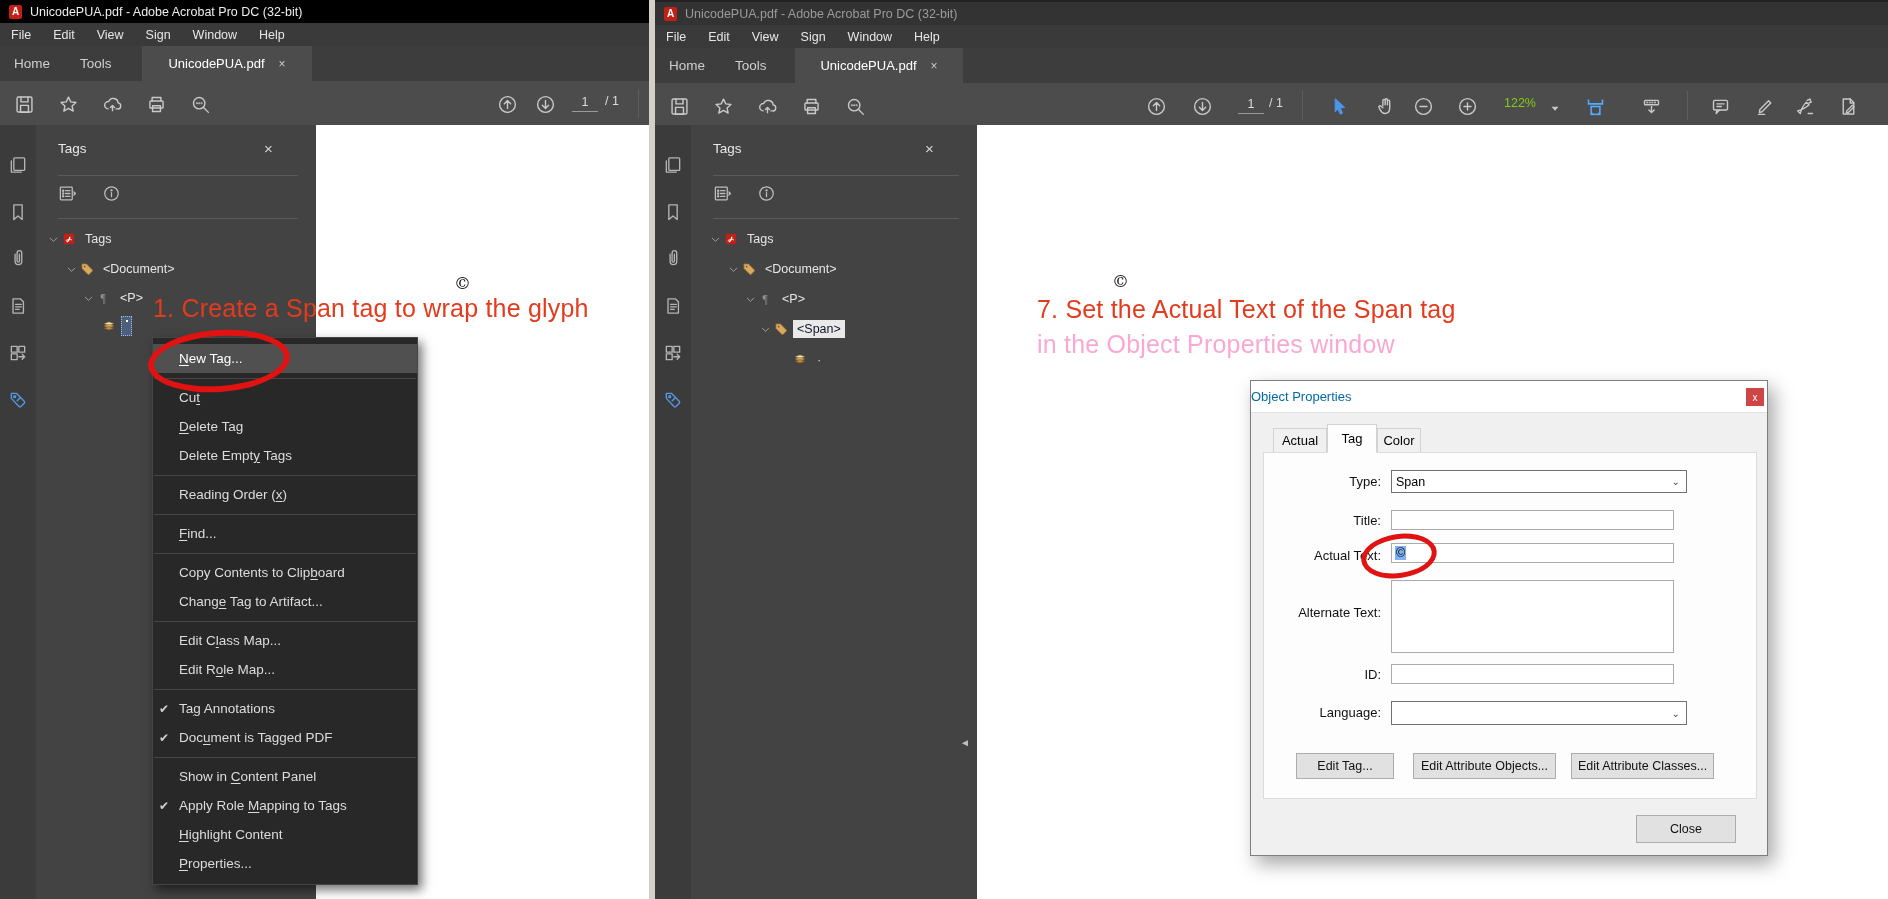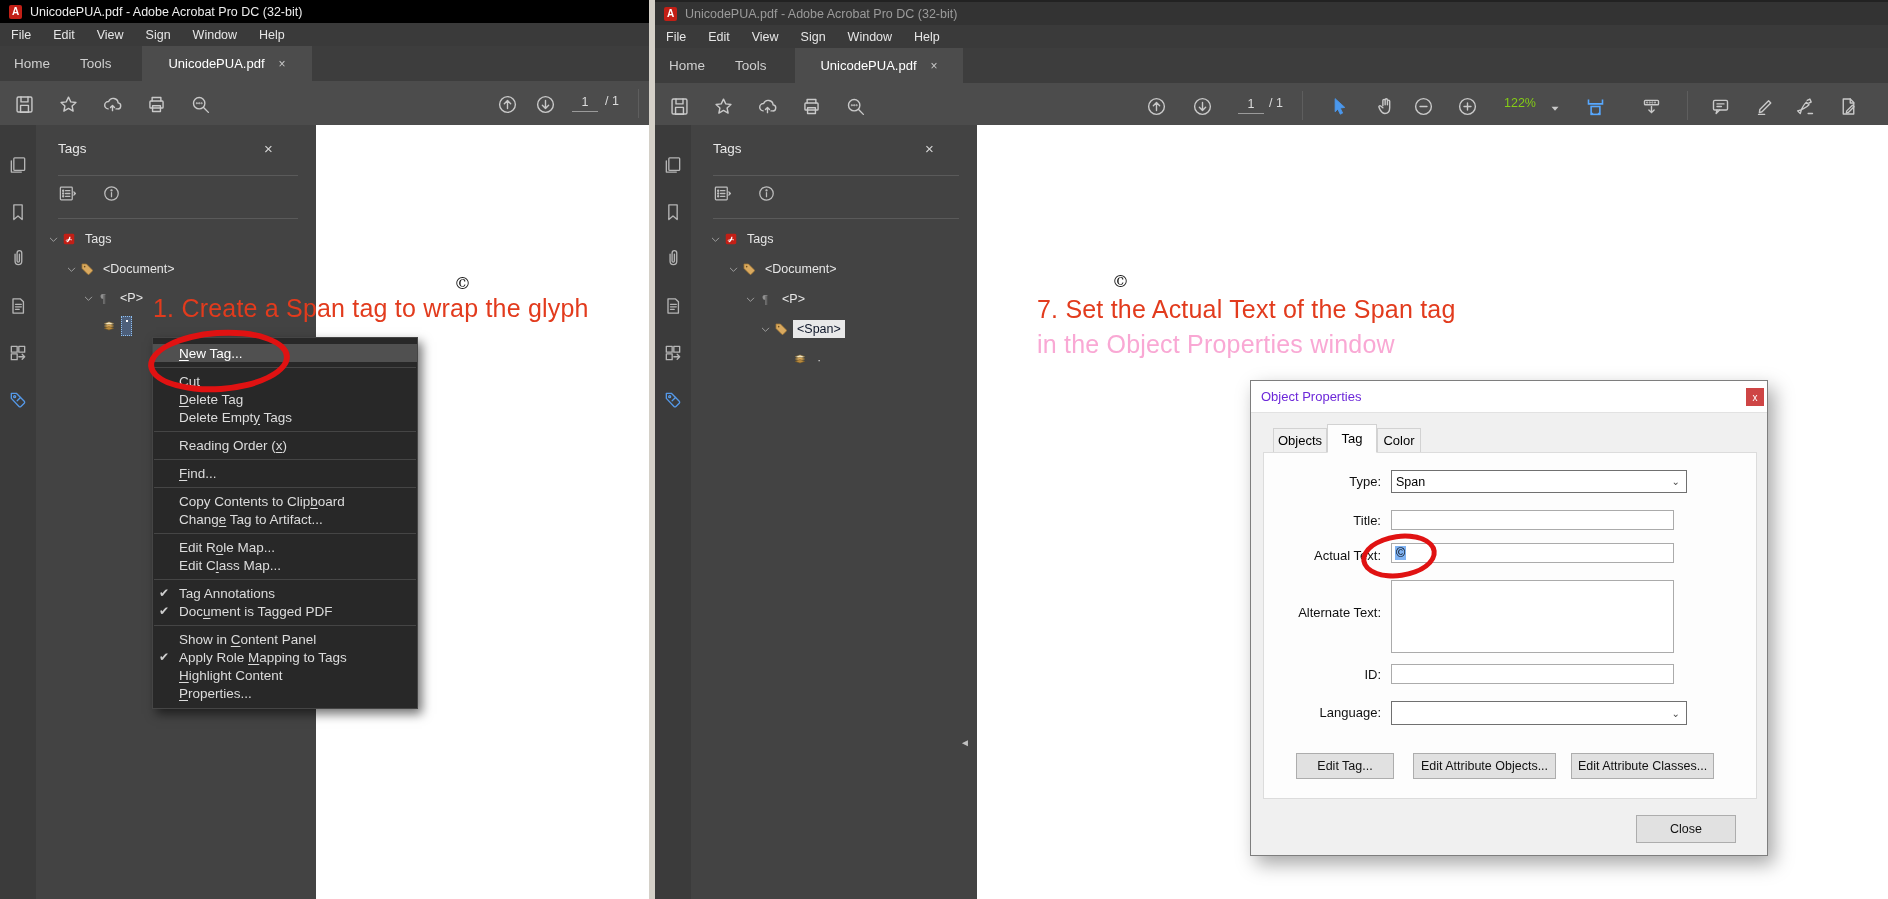--- a/index.html
+++ b/index.html
@@ -53,33 +53,33 @@
   .trow .ticon { width:15px; display:inline-flex; margin-right:4px; }
   .trow .ticon svg { width:14px; height:14px; }
   .trow .tlabel { font-size:12.5px; color:#e6e6e6; padding:2px 4px; }
   .trow .tlabel.sel { background:#e9e9e9; color:#0f172a; }
   .glyphbox { width:11px; height:20px; border:1px dotted #8fc0f0; background:rgba(90,130,190,.45); position:relative; }
   .glyphbox::after { content:""; position:absolute; left:4px; top:3px; width:2px; height:2px; background:#fff; }
   .tinydot { color:#cfcfcf; font-size:13px; margin-left:5px; }
   
   .cmenu { position:absolute; background:#282828; border:1px solid #454545; z-index:20;
      box-shadow:4px 5px 10px rgba(0,0,0,.55); padding:6px 0; }
-  .citem { height:18px; display:flex; align-items:center; padding-left:26px; position:relative;
+  .citem { height:29px; display:flex; align-items:center; padding-left:26px; position:relative;
      color:#dcdcdc; font-size:13.5px; }
   .citem.hl { background:#505050; color:#fff; }
   .citem .chk { position:absolute; left:6px; font-size:12px; color:#cfcfcf; }
   .csep { height:10px; position:relative; }
   .csep::after { content:""; position:absolute; left:1px; right:1px; top:5px; height:1px; background:#454545; }
   .u { text-decoration:underline; text-underline-offset:2px; }
   
   .dialog { position:absolute; width:518px; height:476px; background:#f0f0f0; border:1px solid #7e7e7e;
      z-index:22; box-shadow:6px 8px 18px rgba(0,0,0,.35); color:#000; }
   .dtitle { position:absolute; left:0; right:0; top:0; height:32px; background:#fff; border-bottom:1px solid #e2e2e2;
      display:flex; align-items:center; }
-  .dtitle .dtxt { font-size:13px; margin-left:10px; color:#6d28d9; }
+  .dtitle .dtxt { font-size:13px; color:#0369a1; }
   .dclose { position:absolute; right:3px; top:7px; width:18px; height:18px; background:#ce4545; color:#fff;
      font-size:10px; display:flex; align-items:center; justify-content:center; }
   .dtab { position:absolute; font-size:13px; border:1px solid #d2d2d2; background:#f0f0f0;
      display:flex; align-items:center; justify-content:center; }
   .dtab.on { background:#fdfdfd; border-bottom-color:#fdfdfd; z-index:2; }
   .dpanel { position:absolute; left:12px; top:71px; width:494px; height:347px; background:#fdfdfd; border:1px solid #dcdcdc; }
   .dlabel { position:absolute; font-size:13px; text-align:right; width:120px; color:#111; }
   .dinput { position:absolute; left:140px; width:283px; background:#fff; border:1px solid #ababab; font-size:12.5px;
      display:flex; align-items:center; padding-left:3px; }
   .dcombo { position:absolute; left:140px; width:296px; background:#fff; border:1px solid #707070; font-size:12.5px;
@@ -309,24 +309,24 @@
         </div>
         <div class="csep"></div>
         <div class="citem">
           <span>Copy Contents to Clip<span class="u">b</span>oard</span>
         </div>
         <div class="citem">
           <span>Chang<span class="u">e</span> Tag to Artifact...</span>
         </div>
         <div class="csep"></div>
         <div class="citem">
+          <span>Edit C<span class="u">l</span>ass Map...</span>
+        </div>
+        <div class="citem">
           <span>Edit R<span class="u">o</span>le Map...</span>
-        </div>
-        <div class="citem">
-          <span>Edit C<span class="u">l</span>ass Map...</span>
         </div>
         <div class="csep"></div>
         <div class="citem">
           <span class="chk">✔</span>
           <span>Ta<span class="u">g</span> Annotations</span>
         </div>
         <div class="citem">
           <span class="chk">✔</span>
           <span>Doc<span class="u">u</span>ment is Tagged PDF</span>
         </div>
@@ -628,21 +628,21 @@
     <span class="collapse" style="left:305px;top:737px">◄</span>
     <div class="annot" style="left: 382px; top: 295px; color: rgb(226, 59, 29);">7. Set the Actual Text of the Span tag</div>
     <div class="annot" style="left: 382px; top: 330px; color: #f9a8d4;">in the Object Properties window</div>
 
     <div class="dialog" style="left:595px;top:380px">
       <div class="dtitle">
         <span class="dtxt">Object Properties</span>
       </div>
       <div class="dclose">x</div>
       <div id="d-tabs">
-          <div class="dtab" style="left: 22px; top: 47px; width: 54px; height: 25px;">Objects</div>
+          <div class="dtab" style="left: 22px; top: 47px; width: 54px; height: 25px;">Actual</div>
           <div class="dtab on" style="left: 76px; top: 43px; width: 50px; height: 29px;">Tag</div>
           <div class="dtab" style="left: 126px; top: 47px; width: 44px; height: 25px;">Color</div>
         </div>
       <div class="dpanel"></div>
       <span class="dlabel" style="left:10px;top:93px">Type:</span>
       <div class="dcombo" style="top:89px;height:23px">
         <span>Span</span>
           <span class="car">⌄</span>
       </div>
       <span class="dlabel" style="left:10px;top:132px">Title:</span>

